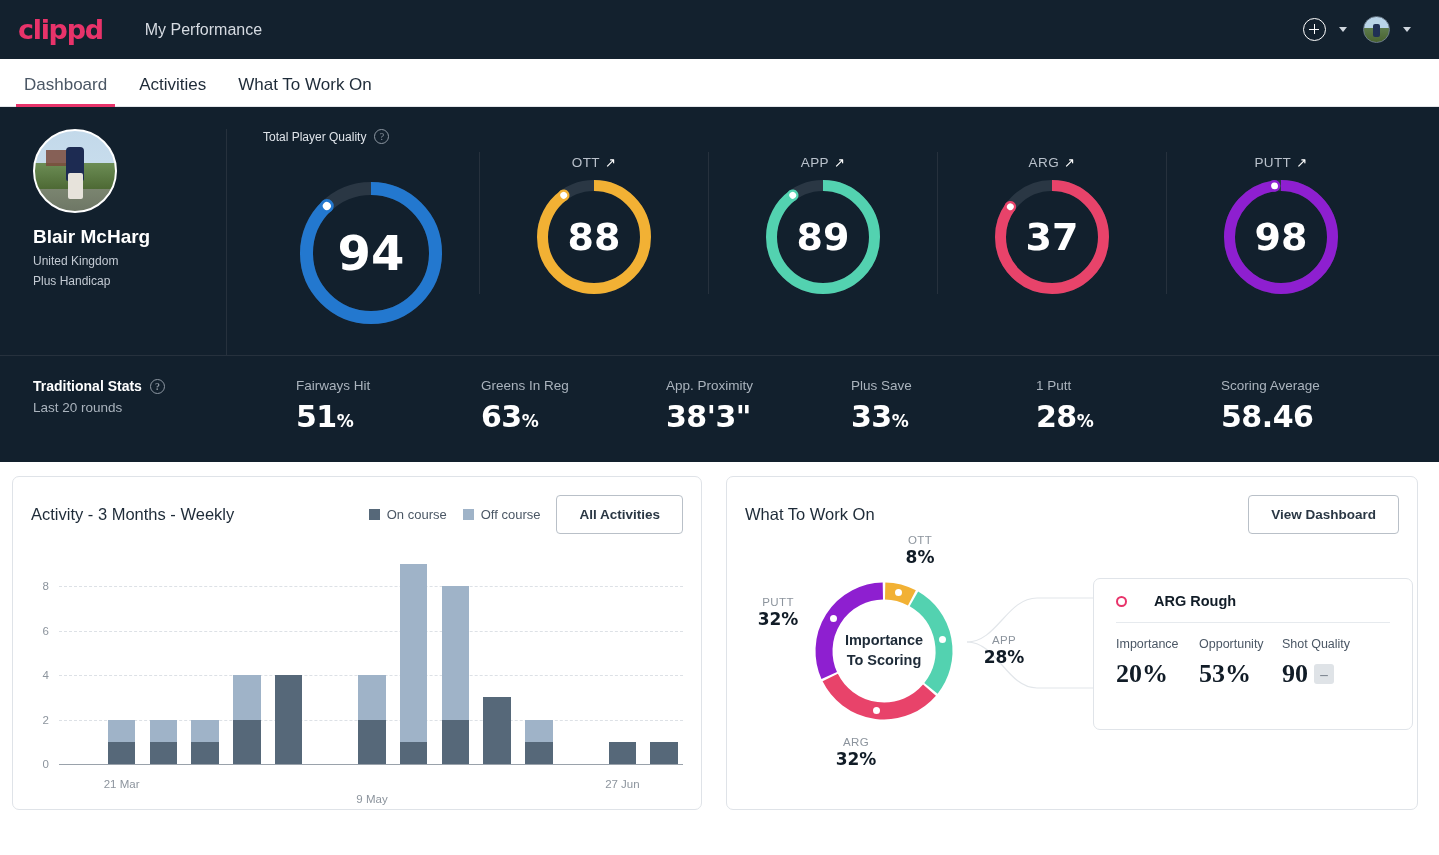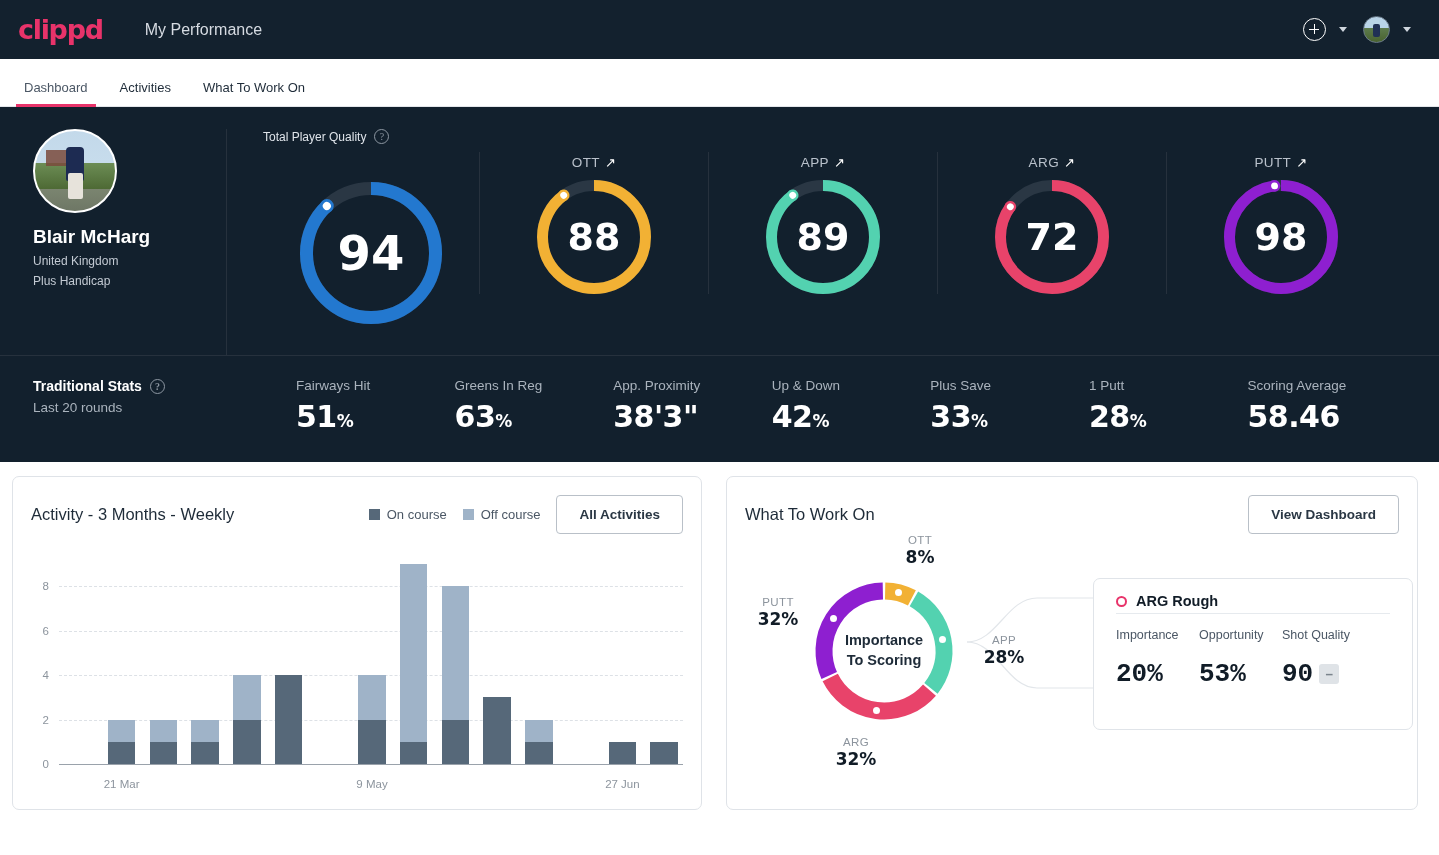--- a/index.html
+++ b/index.html
@@ -51,21 +51,21 @@
     width: 7px; height: 13px; margin-left: -3.5px;
     background: #203055; border-radius: 2px;
   }
 
   
   .tabs {
     height: 48px; background: #ffffff; display: flex; align-items: flex-end;
     padding-left: 8px; border-bottom: 1px solid #e3e6ea;
   }
   .tab {
-    padding: 0 16px 11px; font-size: 13px; color: #1e2b38; cursor: pointer;
+    padding: 0 16px 11px; font-size: 17px; color: #1e2b38; cursor: pointer;
     position: relative;
   }
   .tab.active { color: #4b5765; }
   .tab.active::after {
     content: ""; position: absolute; left: 8px; right: 8px; bottom: -1px;
     height: 3px; background: #e8336a;
   }
 
   
   .hero { background: #12202d; padding: 0; }
@@ -195,30 +195,30 @@
   .wtwo-lab { position: absolute; text-align: center; }
   .wtwo-lab .k { font-size: 11.5px; color: #8c949d; letter-spacing: .4px; }
   .wtwo-lab .v { font-size: 17px; font-weight: 700; color: #111c27; margin-top: 1px;
                  font-family: "DejaVu Sans", sans-serif; }
 
   .detail-card {
     position: absolute; left: 348px; top: 40px; width: 320px; height: 152px;
     border: 1px solid #e0e4e9; border-radius: 7px; background: #ffffff;
     padding: 14px 22px;
   }
-  .dc-head { display: flex; align-items: center; gap: 9px; padding-bottom: 4px;
+  .dc-head { display: flex; align-items: center; gap: 27px; padding-bottom: 13px;
              border-bottom: 1px solid #e6eaee; }
   .dc-ring { width: 11px; height: 11px; border-radius: 50%; border: 2px solid #e8336a; }
   .dc-title { font-size: 14.5px; font-weight: 700; color: #111c27; }
   .dc-cols { display: flex; margin-top: 14px; }
   .dc-col { flex: 1; }
   .dc-col.q { flex: 0 0 108px; }
   .dc-k { font-size: 12.5px; color: #4b5765; }
-  .dc-v { margin-top: 17px; font-size: 26px; font-weight: 700; color: #111c27;
-          font-family: Liberation Mono, monospace; display: flex; align-items: center; gap: 6px; text-align: center; }
+  .dc-v { margin-top: 8px; font-size: 26px; font-weight: 700; color: #111c27;
+          font-family: Liberation Serif, serif; display: flex; align-items: center; gap: 6px; text-align: center; }
   .dc-badge {
     background: #dfe3e7; color: #7b848d; font-size: 15px; font-weight: 700;
     width: 20px; height: 20px; display: inline-flex; align-items: center;
     justify-content: center; border-radius: 3px; align-self: center;
   }
 </style>
 </head>
 <body>
 
 <div class="navbar">
@@ -298,21 +298,21 @@
             <div class="g-label">
               <span>ARG</span>
               <span class="arrow-up">↗</span>
             </div>
             <div class="donut-wrap sub"><svg width="114" height="114" viewBox="0 0 114 114">
                 <circle cx="57" cy="57" r="51.5" fill="none" stroke="#2a3744" stroke-width="11" stroke-dasharray="323.5840433197487 0" stroke-dashoffset="0" transform="rotate(-90 57 57)"></circle>
                 <circle cx="57" cy="57" r="51.5" fill="none" stroke="#e8436a" stroke-width="11" stroke-dasharray="275.04643682178636 323.5840433197487" stroke-dashoffset="0" transform="rotate(-90 57 57)"></circle>
                 <g transform="rotate(-54.00000000000001 57 57)">
                   <circle cx="57" cy="5.5" r="4.62" fill="#ffffff" stroke="#e8436a" stroke-width="2.42"></circle>
                 </g>
-              </svg><div class="donut-val">72</div></div>
+              </svg><div class="donut-val">37</div></div>
           </div>
           <div class="gauge-cell sub">
             <div class="g-label">
               <span>PUTT</span>
               <span class="arrow-up">↗</span>
             </div>
             <div class="donut-wrap sub"><svg width="114" height="114" viewBox="0 0 114 114">
                 <circle cx="57" cy="57" r="51.5" fill="none" stroke="#2a3744" stroke-width="11" stroke-dasharray="323.5840433197487 0" stroke-dashoffset="0" transform="rotate(-90 57 57)"></circle>
                 <circle cx="57" cy="57" r="51.5" fill="none" stroke="#8e1fd0" stroke-width="11" stroke-dasharray="317.1123624533537 323.5840433197487" stroke-dashoffset="0" transform="rotate(-90 57 57)"></circle>
                 <g transform="rotate(-7.200000000000006 57 57)">
@@ -337,24 +337,20 @@
           <div class="stat-name">Fairways Hit</div>
           <div class="stat-val">51<span class="unit">%</span></div>
         </div>
         <div class="stat">
           <div class="stat-name">Greens In Reg</div>
           <div class="stat-val">63<span class="unit">%</span></div>
         </div>
         <div class="stat">
           <div class="stat-name">App. Proximity</div>
           <div class="stat-val">38'3"</div>
-        </div>
-        <div class="stat">
-          <div class="stat-name">Up &amp; Down</div>
-          <div class="stat-val">42<span class="unit">%</span></div>
         </div>
         <div class="stat">
           <div class="stat-name">Plus Save</div>
           <div class="stat-val">33<span class="unit">%</span></div>
         </div>
         <div class="stat">
           <div class="stat-name">1 Putt</div>
           <div class="stat-val">28<span class="unit">%</span></div>
         </div>
         <div class="stat">
@@ -433,21 +429,21 @@
             <div class="seg-on" style="height: 50%;"></div>
           </div>
           <div class="bar-col" style="left: 549.628px; width: 27.544px; height: 22.2222px;">
             <div class="seg-on" style="height: 100%;"></div>
           </div>
           <div class="bar-col" style="left: 591.361px; width: 27.544px; height: 22.2222px;">
             <div class="seg-on" style="height: 100%;"></div>
           </div>
         </div>
         <div class="x-lab" style="left: 90.6px; top: 226px;">21 Mar</div>
-        <div class="x-lab" style="left: 341px; top: 226px;">9 May</div>
+        <div class="x-lab" style="left: 341px; top: 241px;">9 May</div>
         <div class="x-lab" style="left: 591.4px; top: 226px;">27 Jun</div>
       </div>
   </div>
 
   <div class="card wtwo">
     <div class="card-head">
       <div class="card-title">What To Work On</div>
       <button class="btn wide">View Dashboard</button>
     </div>
 

